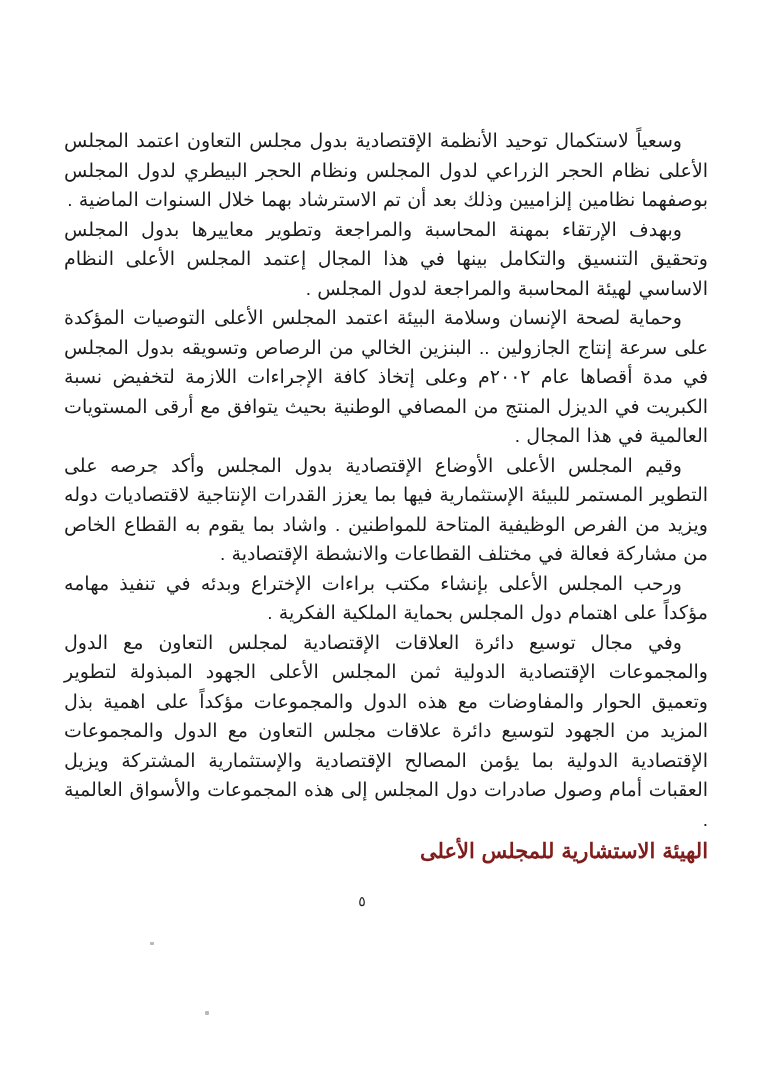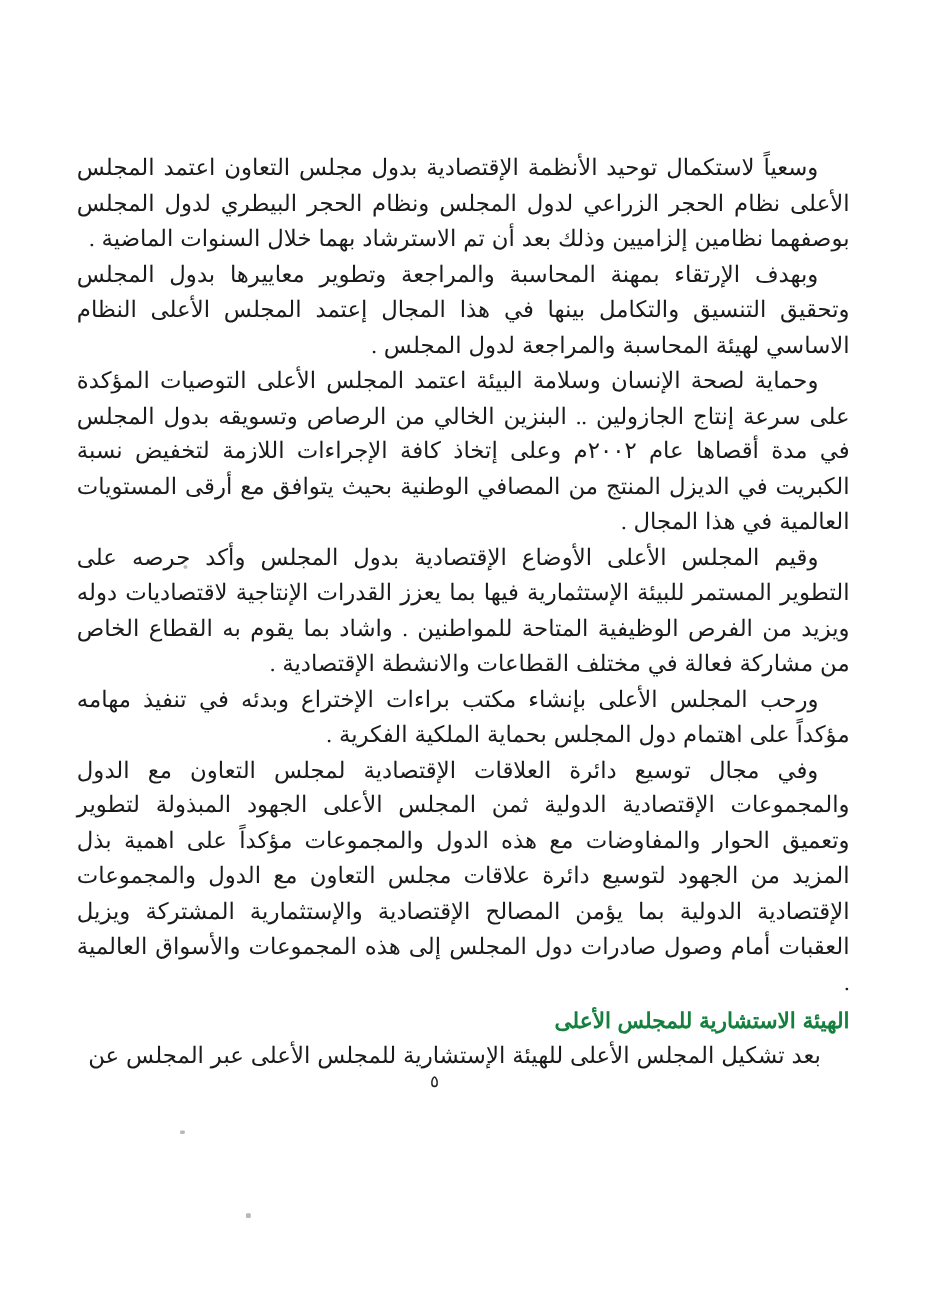--- a/index.html
+++ b/index.html
@@ -6,21 +6,21 @@
     margin: 0;
     padding: 0;
     background: #ffffff;
   }
   .page {
     position: relative;
     width: 772px;
     height: 1088px;
     background: #ffffff;
     overflow: hidden;
-    font-family: Liberation Serif, serif;
+    font-family: Liberation Sans, sans-serif;
   }
   .text-block {
     position: absolute;
     top: 126px;
     right: 64px;
     width: 644px;
     direction: rtl;
     color: #1b1b1b;
     font-size: 19px;
     line-height: 29.5px;
@@ -32,26 +32,26 @@
     margin: 0;
     padding: 0;
     text-indent: 26px; 
   }
   .para.flush {
     text-indent: 24px;
   }
   .heading {
     margin: 2px 0 0 0;
     padding: 0;
-    font-size: 18px;
+    font-size: 21px;
     font-weight: bold;
     text-align: right;
     text-indent: 0;
     line-height: 30px;
-    color: #15803d;
+    color: #7f1d1d;
   }
   .page-number {
     position: absolute;
     top: 893px;
     left: 350px;
     width: 24px;
     text-align: center;
     font-size: 14px;
     color: #222222;
     direction: rtl;
@@ -72,21 +72,20 @@
 <div class="page">
 
   <div class="text-block">
     <p class="para">وسعياً لاستكمال توحيد الأنظمة الإقتصادية بدول مجلس التعاون اعتمد المجلس الأعلى نظام الحجر الزراعي لدول المجلس ونظام الحجر البيطري لدول المجلس بوصفهما نظامين إلزاميين وذلك بعد أن تم الاسترشاد بهما خلال السنوات الماضية .</p>
     <p class="para">وبهدف الإرتقاء بمهنة المحاسبة والمراجعة وتطوير معاييرها بدول المجلس وتحقيق التنسيق والتكامل بينها في هذا المجال إعتمد المجلس الأعلى النظام الاساسي لهيئة المحاسبة والمراجعة لدول المجلس .</p>
     <p class="para">وحماية لصحة الإنسان وسلامة البيئة اعتمد المجلس الأعلى التوصيات المؤكدة على سرعة إنتاج الجازولين .. البنزين الخالي من الرصاص وتسويقه بدول المجلس في مدة أقصاها عام ٢٠٠٢م وعلى إتخاذ كافة الإجراءات اللازمة لتخفيض نسبة الكبريت في الديزل المنتج من المصافي الوطنية بحيث يتوافق مع أرقى المستويات العالمية في هذا المجال .</p>
     <p class="para">وقيم المجلس الأعلى الأوضاع الإقتصادية بدول المجلس وأكد حرصه على التطوير المستمر للبيئة الإستثمارية فيها بما يعزز القدرات الإنتاجية لاقتصاديات دوله ويزيد من الفرص الوظيفية المتاحة للمواطنين . واشاد بما يقوم به القطاع الخاص من مشاركة فعالة في مختلف القطاعات والانشطة الإقتصادية .</p>
     <p class="para">ورحب المجلس الأعلى بإنشاء مكتب براءات الإختراع وبدئه في تنفيذ مهامه مؤكداً على اهتمام دول المجلس بحماية الملكية الفكرية .</p>
     <p class="para">وفي مجال توسيع دائرة العلاقات الإقتصادية لمجلس التعاون مع الدول والمجموعات الإقتصادية الدولية ثمن المجلس الأعلى الجهود المبذولة لتطوير وتعميق الحوار والمفاوضات مع هذه الدول والمجموعات مؤكداً على اهمية بذل المزيد من الجهود لتوسيع دائرة علاقات مجلس التعاون مع الدول والمجموعات الإقتصادية الدولية بما يؤمن المصالح الإقتصادية والإستثمارية المشتركة ويزيل العقبات أمام وصول صادرات دول المجلس إلى هذه المجموعات والأسواق العالمية .</p>
     <h2 class="heading">الهيئة الاستشارية للمجلس الأعلى</h2>
-    <p class="para flush">بعد تشكيل المجلس الأعلى للهيئة الإستشارية للمجلس الأعلى عبر المجلس عن</p>
   </div>
 
   <div class="page-number">٥</div>
 
   <div class="speck s1"></div>
   <div class="speck s2"></div>
   <div class="speck s3"></div>
 
 </div>
 

